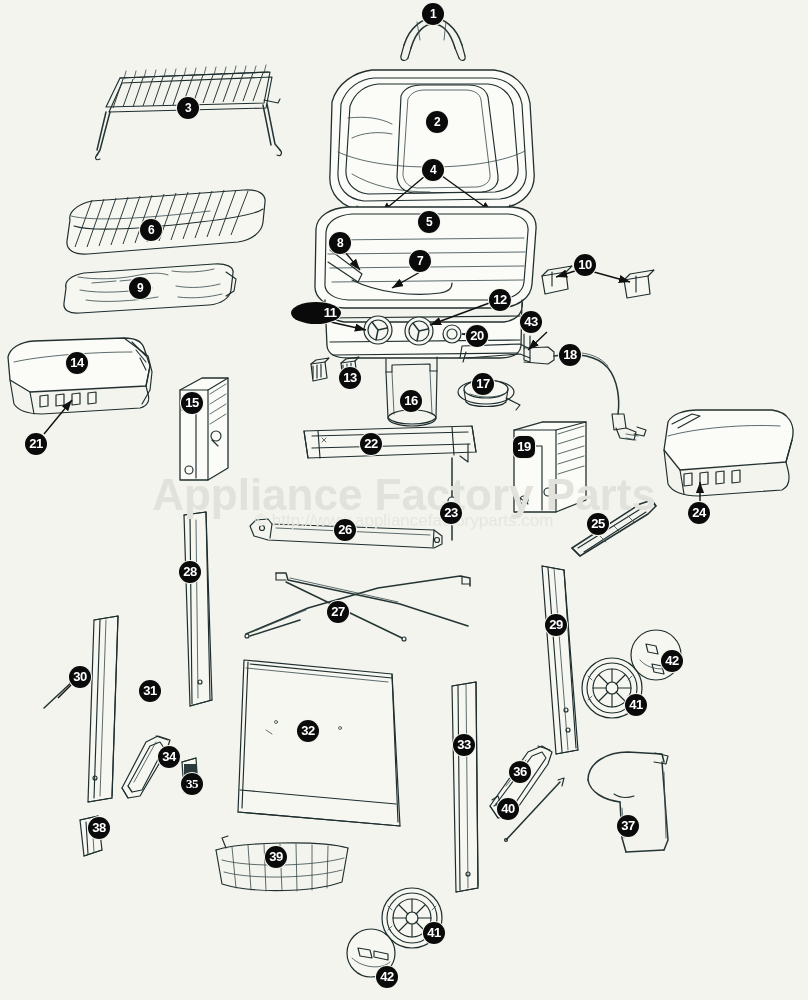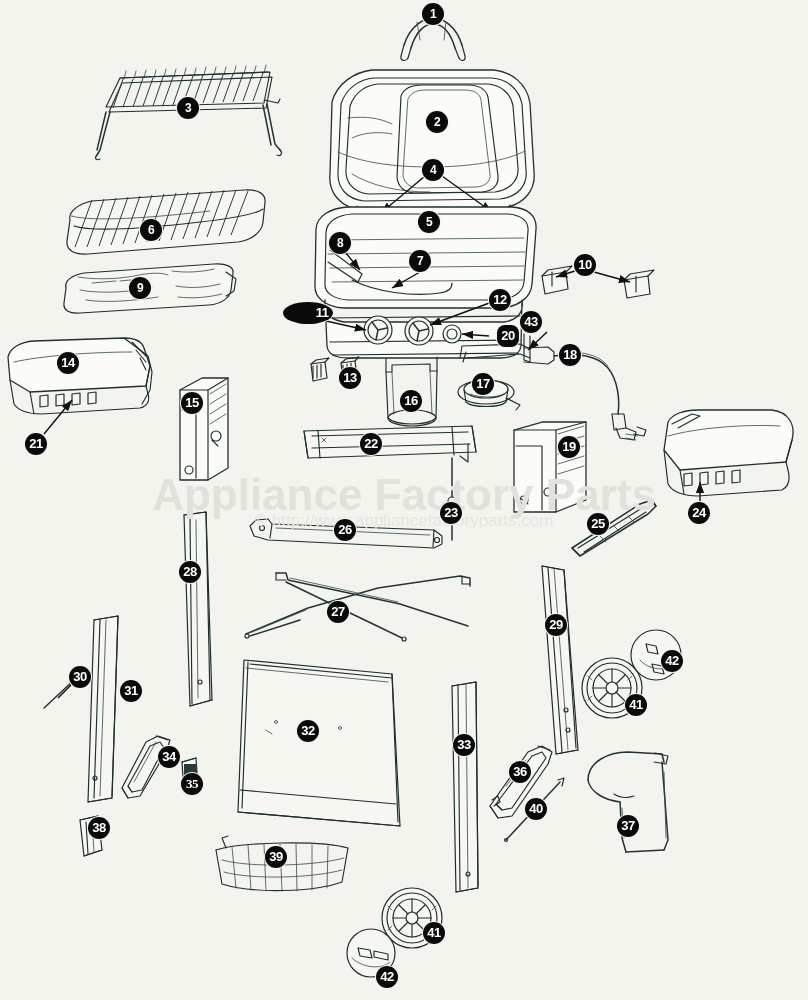--- a/index.html
+++ b/index.html
@@ -581,50 +581,50 @@
       <div class="callout" style="left: 433px; top: 14px;">1</div>
       <div class="callout" style="left: 437px; top: 122px;">2</div>
       <div class="callout" style="left: 188px; top: 108px;">3</div>
       <div class="callout" style="left: 433px; top: 170px;">4</div>
       <div class="callout" style="left: 429px; top: 222px;">5</div>
       <div class="callout" style="left: 151px; top: 230px;">6</div>
       <div class="callout" style="left: 420px; top: 261px;">7</div>
       <div class="callout" style="left: 340px; top: 243px;">8</div>
       <div class="callout" style="left: 140px; top: 288px;">9</div>
       <div class="callout small" style="left: 585px; top: 265px;">10</div>
-      <div class="callout small" style="left: 294px; top: 313px; padding-left: 28px;">11</div>
+      <div class="callout small" style="left: 302px; top: 313px; padding-left: 28px;">11</div>
       <div class="callout small" style="left: 500px; top: 300px;">12</div>
       <div class="callout small" style="left: 331px; top: 378px; margin-left: 8px;">13</div>
-      <div class="callout small" style="left: 68px; top: 363px;">14</div>
+      <div class="callout small" style="left: 77px; top: 363px;">14</div>
       <div class="callout small" style="left: 192px; top: 403px;">15</div>
       <div class="callout small" style="left: 411px; top: 401px;">16</div>
       <div class="callout small" style="left: 483px; top: 384px;">17</div>
       <div class="callout small" style="left: 570px; top: 355px;">18</div>
-      <div class="callout small" style="left: 569px; top: 447px;">19</div>
-      <div class="callout small" style="left: 508px; top: 336px; border-radius: 8px;">20</div>
+      <div class="callout small" style="left: 524px; top: 447px; border-radius: 7px;">19</div>
+      <div class="callout small" style="left: 477px; top: 336px;">20</div>
       <div class="callout small" style="left: 36px; top: 444px;">21</div>
       <div class="callout small" style="left: 371px; top: 444px;">22</div>
       <div class="callout small" style="left: 451px; top: 513px;">23</div>
       <div class="callout small" style="left: 699px; top: 513px;">24</div>
       <div class="callout small" style="left: 598px; top: 524px;">25</div>
       <div class="callout small" style="left: 345px; top: 530px;">26</div>
       <div class="callout small" style="left: 338px; top: 612px;">27</div>
       <div class="callout small" style="left: 190px; top: 572px;">28</div>
       <div class="callout small" style="left: 556px; top: 625px;">29</div>
       <div class="callout small" style="left: 61px; top: 677px; margin-left: 8px;">30</div>
-      <div class="callout small" style="left: 92px; top: 691px; margin-left: 28px;">31</div>
+      <div class="callout small" style="left: 111px; top: 691px; margin-left: 28px;">31</div>
       <div class="callout small" style="left: 308px; top: 731px;">32</div>
       <div class="callout small" style="left: 464px; top: 745px;">33</div>
       <div class="callout small" style="left: 142px; top: 757px; margin-left: 16px;">34</div>
       <div class="callout small" style="left: 192px; top: 784px; font-family: Liberation Serif, serif;">35</div>
       <div class="callout small" style="left: 520px; top: 772px;">36</div>
       <div class="callout small" style="left: 628px; top: 767px; margin-top: 48px;">37</div>
       <div class="callout small" style="left: 99px; top: 828px;">38</div>
       <div class="callout small" style="left: 276px; top: 857px;">39</div>
-      <div class="callout small" style="left: 536px; top: 809px;">40</div>
+      <div class="callout small" style="left: 508px; top: 809px;">40</div>
       <div class="callout small" style="left: 636px; top: 705px;">41</div>
       <div class="callout small" style="left: 672px; top: 661px;">42</div>
       <div class="callout small" style="left: 531px; top: 322px;">43</div>
       <div class="callout small" style="left: 434px; top: 933px;">41</div>
       <div class="callout small" style="left: 387px; top: 977px;">42</div>
     </div>
 
 </div>
 
 </body></html>

